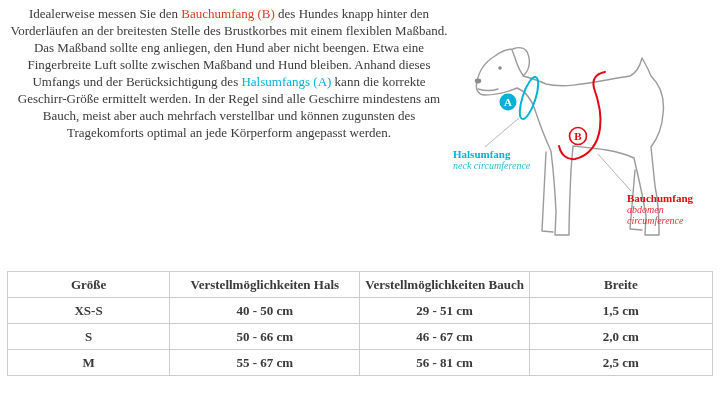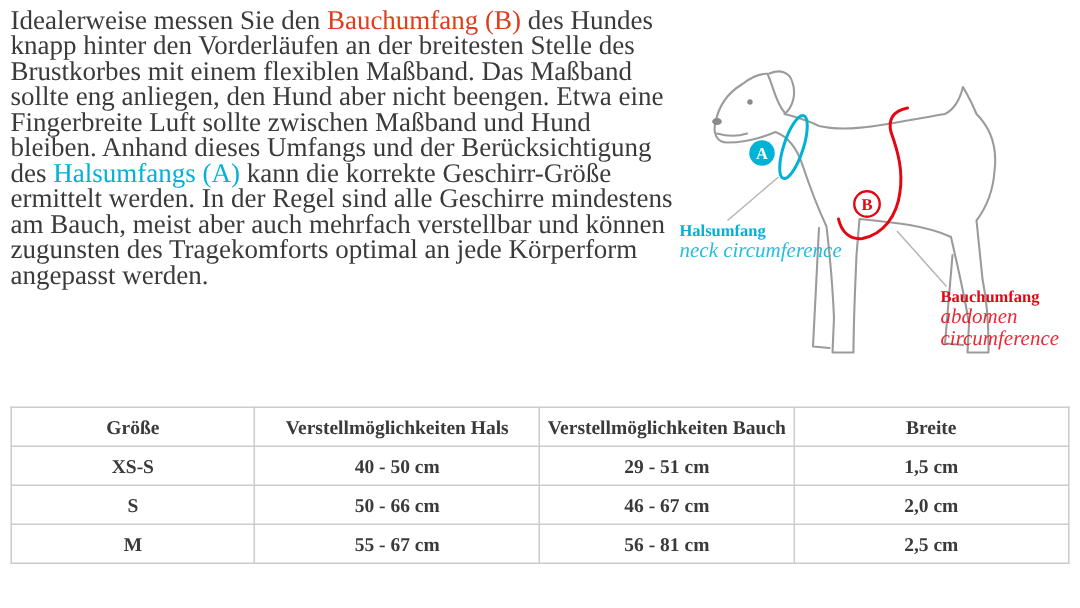--- a/index.html
+++ b/index.html
@@ -12,37 +12,38 @@
     font-family: "Liberation Serif", "DejaVu Serif", serif;
     color: #3a3a3a;
   }
   .page { position: relative; width: 720px; height: 405px; }
 
   
   .text-block {
     position: absolute;
     left: 7px; top: 5px;
     width: 444px;
-    font-size: 18px;
+    font-size: 13px;
     line-height: 17px;
+    text-align: center;
   }
   .text-block p { margin: 0 0 13px 0; }
   .term-red  { color: #e03c1c; }
   .term-cyan { color: #00b2d5; }
 
   
   .figure {
     position: absolute;
     left: 445px; top: 18px;
     width: 270px; height: 245px;
   }
   .figure svg { position: absolute; left: 0; top: 0; width: 270px; height: 245px; }
   .fig-label { position: absolute; line-height: 1.1; }
   .fig-label .fig-title { font-weight: bold; font-size: 11px; }
-  .fig-label .fig-sub   { font-style: italic; font-size: 14px; opacity: 0.85; }
+  .fig-label .fig-sub   { font-style: italic; font-size: 10px; opacity: 0.85; }
   .fig-label.cyan { color: #00b2d5; }
   .fig-label.red  { color: #e30613; }
   .neck-label  { left: 8px;  top: 130px; }
   .belly-label { left: 182px; top: 174px; }
 
   
   .size-table-wrap {
     position: absolute;
     left: 7px; top: 271px;
     width: 706px;

